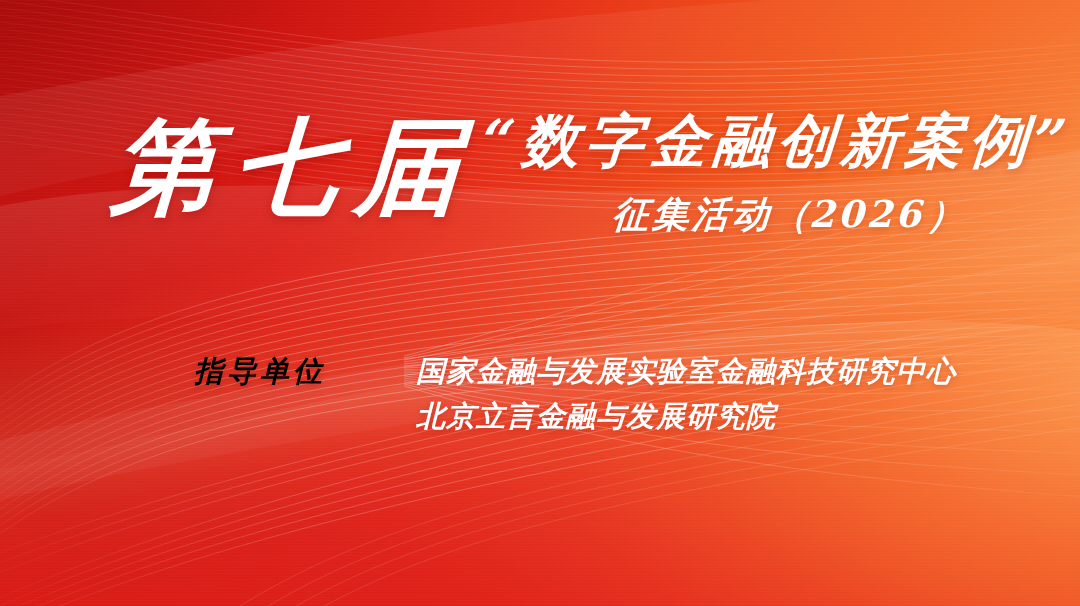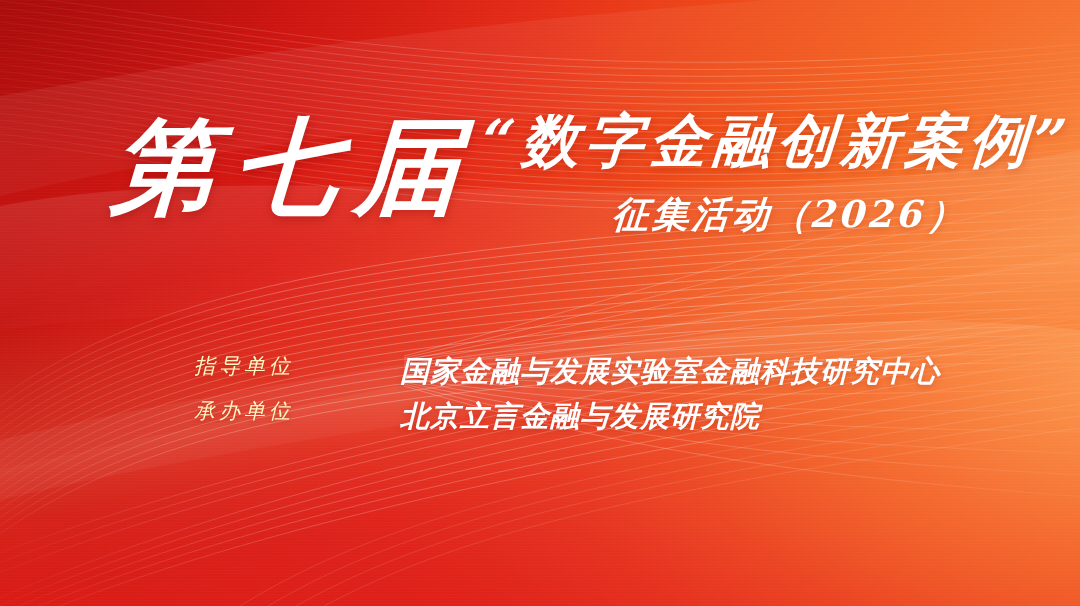--- a/index.html
+++ b/index.html
@@ -167,30 +167,30 @@
   .credit-row {
     position: relative;
     height: 45px;
     white-space: nowrap;
   }
   .credit-label {
     position: absolute;
     left: 194px;
     top: 0;
     font-family: "DejaVu Serif", "Liberation Serif", serif;
-    font-weight: 400;
-    font-style: italic;
-    font-size: 21px;
+    font-weight: 700;
+    font-style: italic;
+    font-size: 29px;
     letter-spacing: 4px;
-    color: #fef9c3;
+    color: #000000;
     text-shadow: 0 2px 6px rgba(150,20,10,0.30);
   }
   .credit-value {
     position: absolute;
-    left: 400px;
+    left: 416px;
     top: 0;
     font-family: Liberation Mono, monospace;
     font-weight: 700;
     font-style: italic;
     font-size: 29px;
     letter-spacing: 1px;
     color: #ffffff;
     text-shadow: 0 2px 6px rgba(150,20,10,0.30);
   }
   .credit-value.num { letter-spacing: 1px; }
@@ -346,21 +346,20 @@
     </div>
 
     <div class="credits">
 
       <div class="credit-row">
         <div class="credit-label">指导单位</div>
         <div class="credit-value">国家金融与发展实验室金融科技研究中心</div>
       </div>
 
       <div class="credit-row">
-        <div class="credit-label">承办单位</div>
         <div class="credit-value">北京立言金融与发展研究院</div>
       </div>
 
 
 
     </div>
   </div>
 </div>
 
 </body></html>

